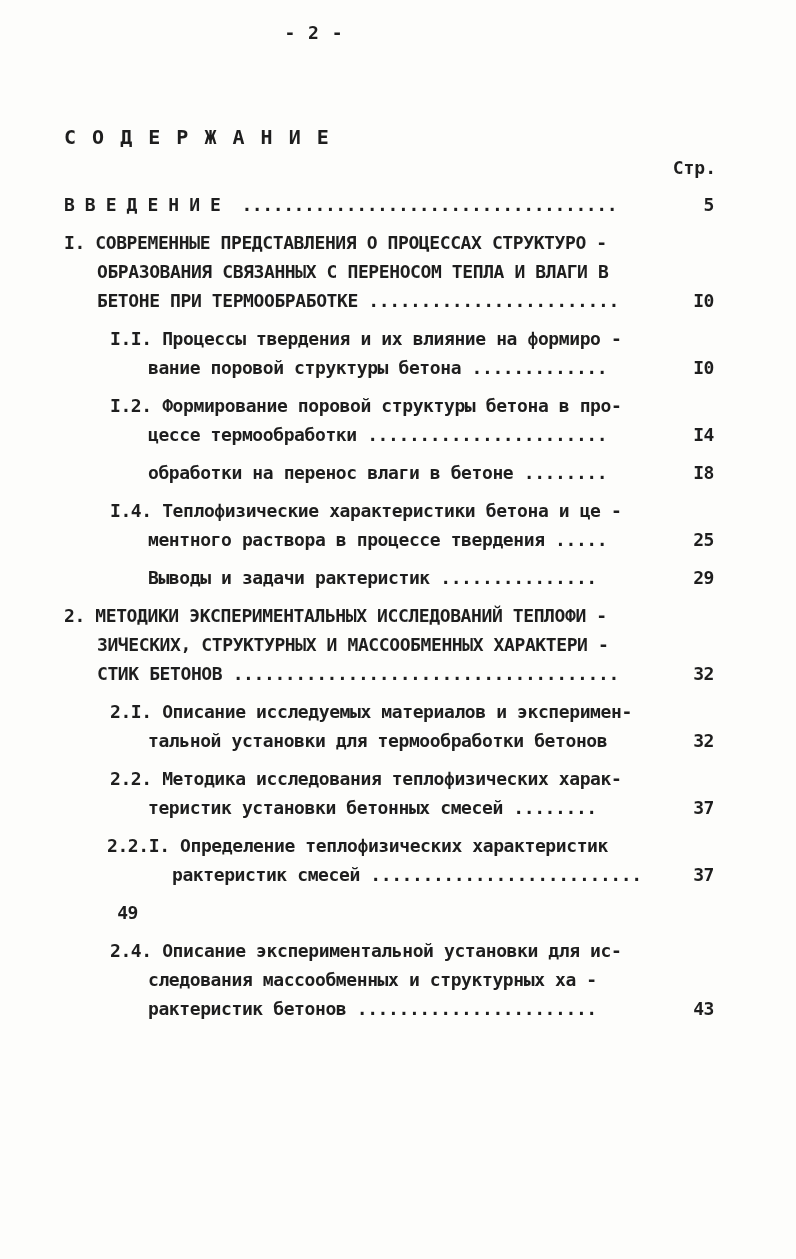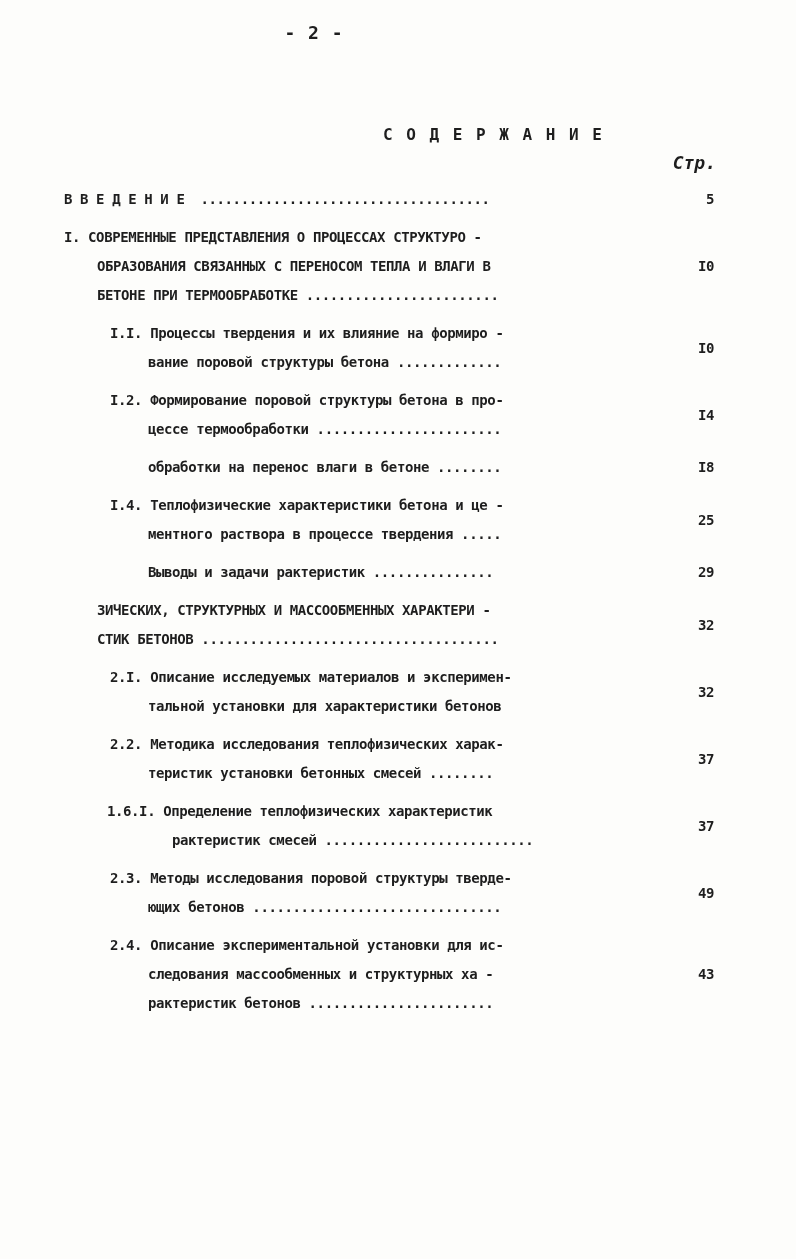--- a/index.html
+++ b/index.html
@@ -21,40 +21,39 @@
   .page-num {
     width: 500px;
     text-align: center;
     padding-top: 22px;
     font-size: 18px;
     letter-spacing: 1px;
   }
 
   .title {
     width: 540px;
-    text-align: right;
+    text-align: left;
     margin-top: 82px;
-    font-size: 16px;
+    font-size: 20px;
     letter-spacing: 2px;
   }
 
   .col-header {
     text-align: right;
     margin-top: 8px;
     font-size: 18px;
-    font-style: italic;
   }
 
   .entries { margin-top: 12px; }
 
   .entry {
     display: flex;
-    align-items: center;
+    align-items: flex-end;
     margin-bottom: 9px;
-    font-size: 14px;
+    font-size: 18px;
     line-height: 29px;
     letter-spacing: -0.4px;
   }
   .entry-text { flex: 1 1 auto; min-width: 0; }
   .entry-page {
     flex: 0 0 76px;
     width: 76px;
     text-align: right;
     padding-right: 2px;
   }
@@ -123,51 +122,48 @@
         <div class="entry-page">25</div>
       </div>
       <div class="entry level-unnumbered">
         <div class="entry-text">
           <div class="line first">Выводы и задачи рактеристик ...............</div>
         </div>
         <div class="entry-page">29</div>
       </div>
       <div class="entry level-chapter">
         <div class="entry-text">
+          <div class="line first">2. МЕТОДИКИ ЭКСПЕРИМЕНТАЛЬНЫХ ИССЛЕДОВАНИЙ ТЕПЛОФИ -</div>
           <div class="line cont">ЗИЧЕСКИХ, СТРУКТУРНЫХ И МАССООБМЕННЫХ ХАРАКТЕРИ -</div>
           <div class="line cont">СТИК БЕТОНОВ .....................................</div>
         </div>
         <div class="entry-page">32</div>
       </div>
       <div class="entry level-section">
         <div class="entry-text">
           <div class="line first">2.I. Описание исследуемых материалов и эксперимен-</div>
-          <div class="line cont">тальной установки для характеристики бетонов</div>
+          <div class="line cont">тальной установки для термообработки бетонов</div>
         </div>
         <div class="entry-page">32</div>
       </div>
       <div class="entry level-section">
         <div class="entry-text">
           <div class="line first">2.2. Методика исследования теплофизических харак-</div>
           <div class="line cont">теристик установки бетонных смесей ........</div>
         </div>
         <div class="entry-page">37</div>
       </div>
       <div class="entry level-subsection">
         <div class="entry-text">
-          <div class="line first">1.6.I. Определение теплофизических характеристик</div>
+          <div class="line first">2.2.I. Определение теплофизических характеристик</div>
           <div class="line cont">рактеристик смесей ..........................</div>
         </div>
         <div class="entry-page">37</div>
       </div>
       <div class="entry level-section">
-        <div class="entry-text">
-          <div class="line first">2.3. Методы исследования поровой структуры тверде-</div>
-          <div class="line cont">ющих бетонов ...............................</div>
-        </div>
         <div class="entry-page">49</div>
       </div>
       <div class="entry level-section">
         <div class="entry-text">
           <div class="line first">2.4. Описание экспериментальной установки для ис-</div>
           <div class="line cont">следования массообменных и структурных ха -</div>
           <div class="line cont">рактеристик бетонов .......................</div>
         </div>
         <div class="entry-page">43</div>
       </div>

